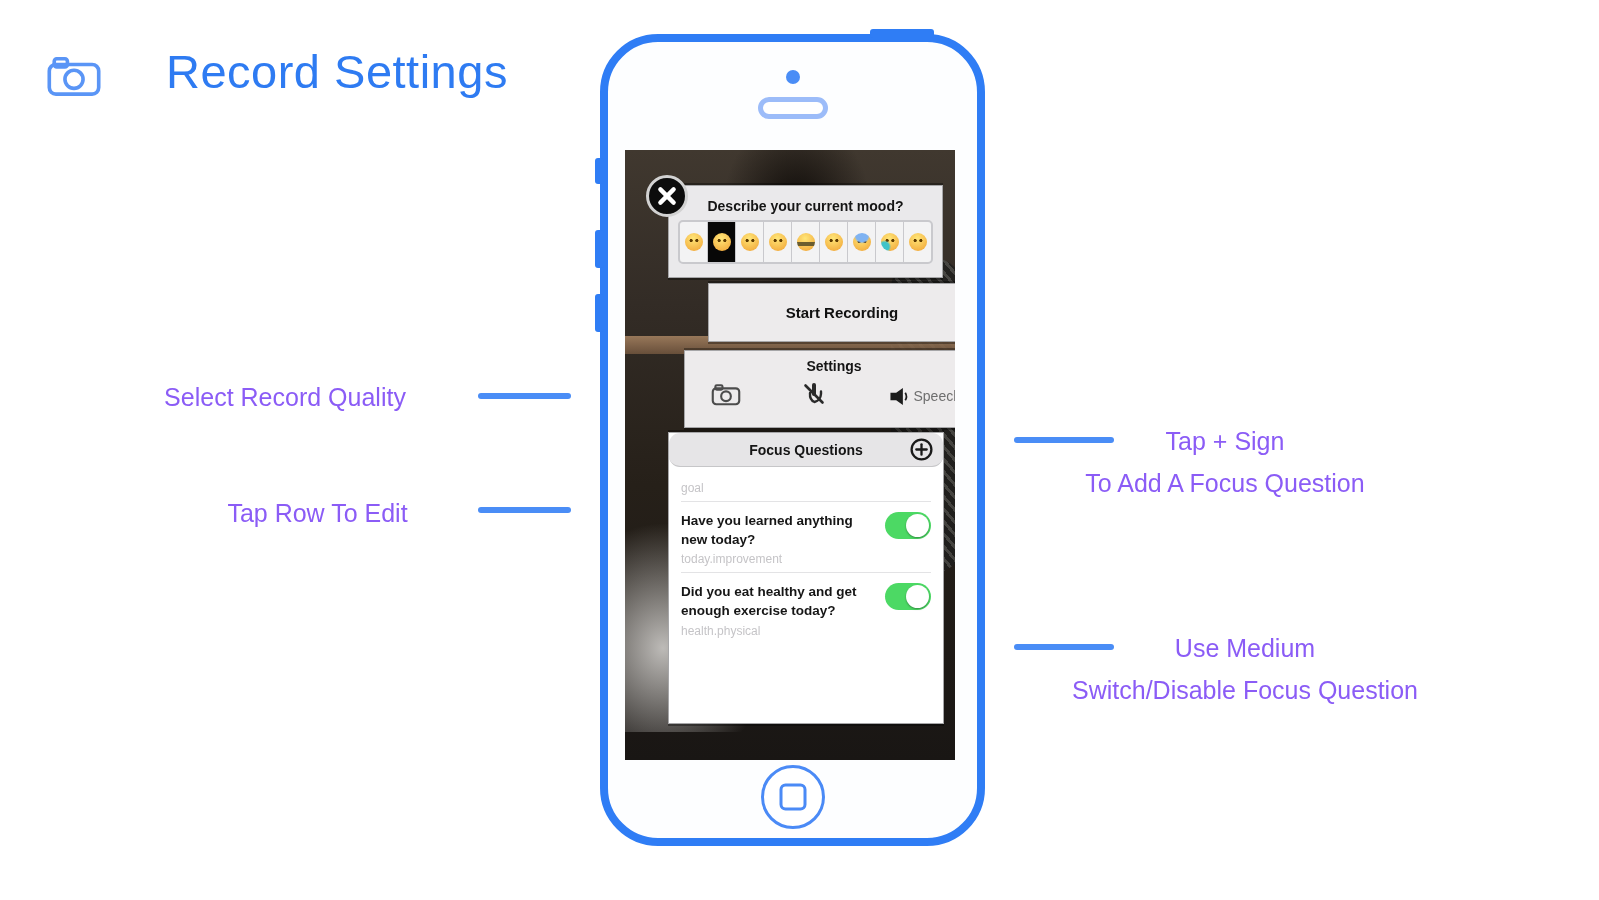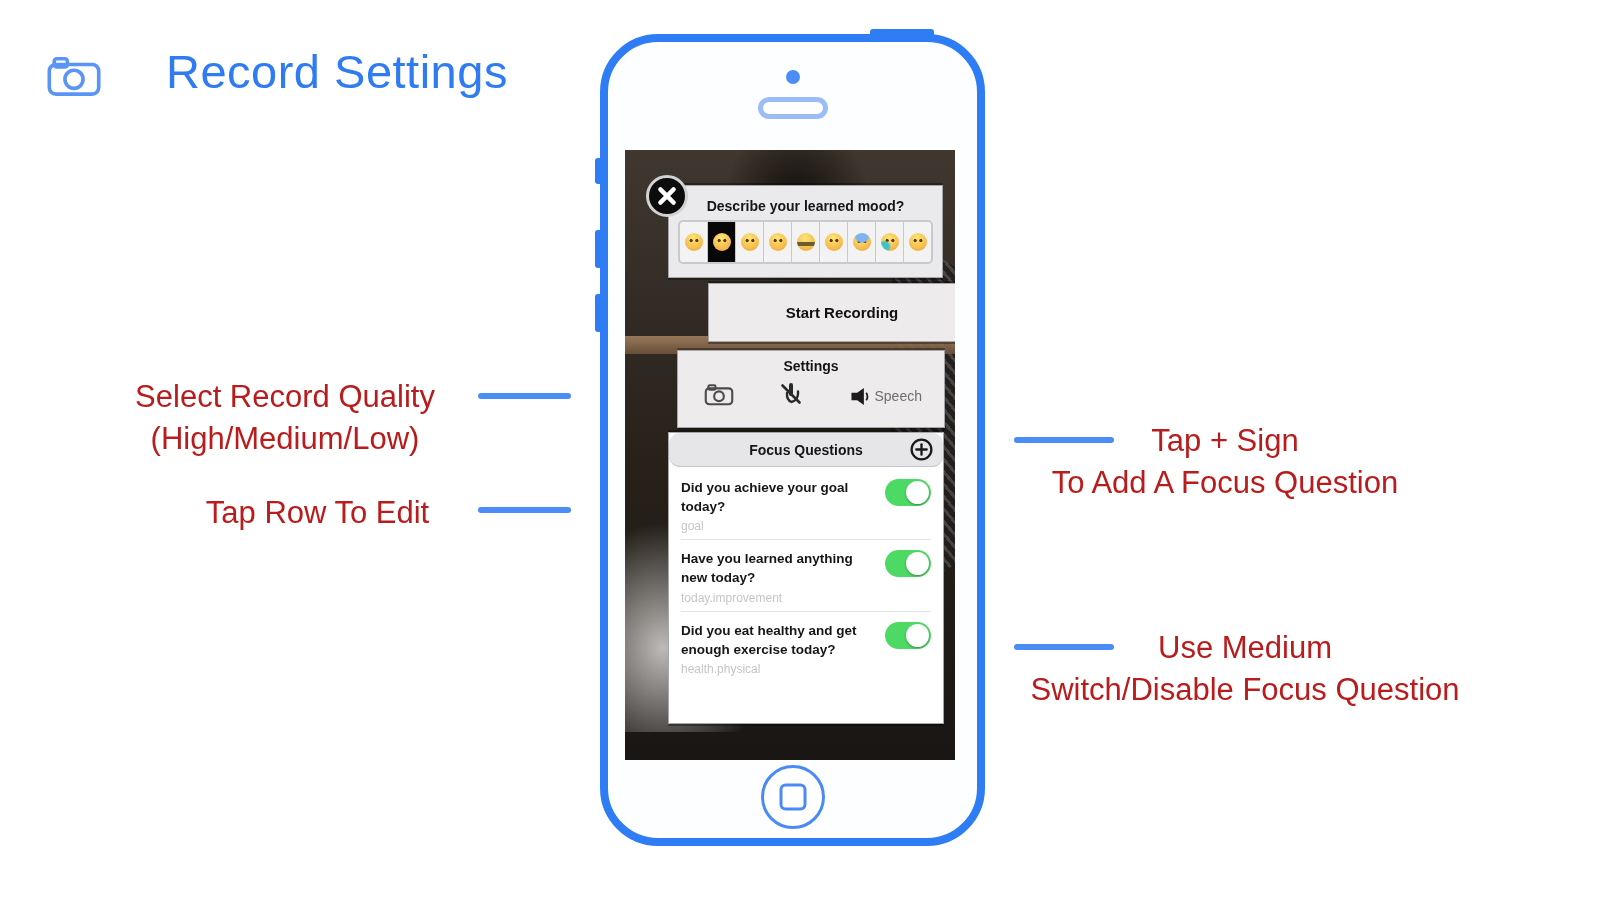--- a/index.html
+++ b/index.html
@@ -5,21 +5,21 @@
   html,body{margin:0;padding:0;background:#ffffff;width:1599px;height:900px;overflow:hidden;
     font-family:"Liberation Sans", sans-serif;}
   #stage{position:relative;width:1599px;height:900px;background:#fff;padding-left:10px;}
 
   
   .page-header-icon{position:absolute;left:46px;top:52px;width:56px;height:48px;}
   .page-title{position:absolute;left:166px;top:44px;font-size:47px;font-weight:500;
     color:#2e7bf2;letter-spacing:0.5px;margin:0;}
 
   
-  .ann{position:absolute;color:#b91c1c;font-size:31px;line-height:42px;text-align:center;font-weight:500;}
+  .ann{position:absolute;color:#8b5cf6;font-size:25px;line-height:42px;text-align:center;font-weight:500;}
   .ann-left-1{left:105px;top:376px;width:360px;}
   .ann-left-2{left:175px;top:492px;width:285px;}
   .ann-right-1{left:1000px;top:420px;width:450px;}
   .ann-right-2{left:995px;top:627px;width:500px;}
   .connector{position:absolute;height:6px;border-radius:3px;background:#4a8df6;}
   .line-l1{left:478px;top:393px;width:93px;}
   .line-l2{left:478px;top:507px;width:93px;}
   .line-r1{left:1014px;top:437px;width:100px;}
   .line-r2{left:1014px;top:644px;width:100px;}
 
@@ -86,21 +86,21 @@
       radial-gradient(circle at 34% 42%, #5d3a00 1.3px, rgba(0,0,0,0) 1.9px),
       radial-gradient(circle at 66% 42%, #5d3a00 1.3px, rgba(0,0,0,0) 1.9px),
       radial-gradient(circle at 45% 30%, #ffe678, #f2a93b 88%);}
 
   
   .start-panel{left:47px;top:133px;width:268px;height:59px;
     display:flex;align-items:center;justify-content:center;
     font-size:15px;font-weight:bold;color:#111;margin-left:36px;}
 
   
-  .settings-panel{left:52px;top:200px;width:268px;height:78px;}
+  .settings-panel{left:59px;top:200px;width:300px;height:78px;}
   .settings-title{margin-top:7px;text-align:center;font-size:14px;font-weight:bold;color:#151515;}
   .settings-icons{display:flex;align-items:center;justify-content:space-between;padding:7px 22px 0 26px;}
   .speech-group{display:flex;align-items:center;gap:2px;}
   .speech-label{font-size:14px;color:#6e6e6e;}
 
   
   .focus-panel{left:43px;top:282px;width:276px;height:292px;background:#ffffff;}
   .focus-header{position:relative;height:33px;background:#e6e5e7;border-bottom:1px solid #c6c6c8;
     display:flex;align-items:center;justify-content:center;
     font-size:14px;font-weight:bold;color:#151515;border-radius:11px;}
@@ -125,21 +125,20 @@
     <svg viewBox="0 0 34 28" width="56" height="48" fill="none" stroke="#5a95f6" stroke-width="2.2" stroke-linejoin="round">
       <rect x="2" y="7" width="30" height="18" rx="4"></rect>
       <rect x="5" y="3.5" width="8" height="5" rx="1.5"></rect>
       <circle cx="17" cy="16" r="5.5"></circle>
     </svg>
   </span>
   <h1 class="page-title">Record Settings</h1>
 
   <div class="ann ann-left-1">
     <div>Select Record Quality</div>
-    <div>(High/Medium/Low)</div>
   </div>
   <div class="ann ann-left-2">Tap Row To Edit</div>
   <div class="ann ann-right-1">
     <div>Tap + Sign</div>
     <div>To Add A Focus Question</div>
   </div>
   <div class="ann ann-right-2">
     <div>Use Medium</div>
     <div>Switch/Disable Focus Question</div>
   </div>
@@ -162,21 +161,21 @@
       <div class="warm-band"></div>
 
       <div class="close-btn">
         <svg viewBox="0 0 20 20" width="22" height="22" stroke="#ffffff" stroke-width="4" stroke-linecap="round">
           <line x1="4" y1="4" x2="16" y2="16"></line>
             <line x1="16" y1="4" x2="4" y2="16"></line>
         </svg>
       </div>
 
       <div class="overlay-panel mood-panel">
-        <div class="mood-title">Describe your learned mood?</div>
+        <div class="mood-title">Describe your current mood?</div>
         <div class="emoji-strip">
             <div class="emoji-cell">
               <span class="blob plain"></span>
             </div>
             <div class="emoji-cell selected">
               <span class="blob plain"></span>
             </div>
             <div class="emoji-cell">
               <span class="blob plain"></span>
             </div>
@@ -236,24 +235,20 @@
           <span class="plus-btn">
             <svg viewBox="0 0 24 24" width="25" height="25" fill="none" stroke="#1a1a1a" stroke-width="2.2" stroke-linecap="round">
               <circle cx="12" cy="12" r="9.5"></circle>
               <line x1="12" y1="7" x2="12" y2="17"></line>
                 <line x1="7" y1="12" x2="17" y2="12"></line>
             </svg>
           </span>
         </div>
         <div class="focus-body">
           <div class="q-row">
-            <div class="q-top">
-              <div class="q-text">Did you achieve your goal today?</div>
-              <div class="toggle"></div>
-            </div>
             <div class="q-tag">goal</div>
           </div>
           <div class="q-row">
             <div class="q-top">
               <div class="q-text">Have you learned anything new today?</div>
               <div class="toggle"></div>
             </div>
             <div class="q-tag">today.improvement</div>
           </div>
           <div class="q-row">

